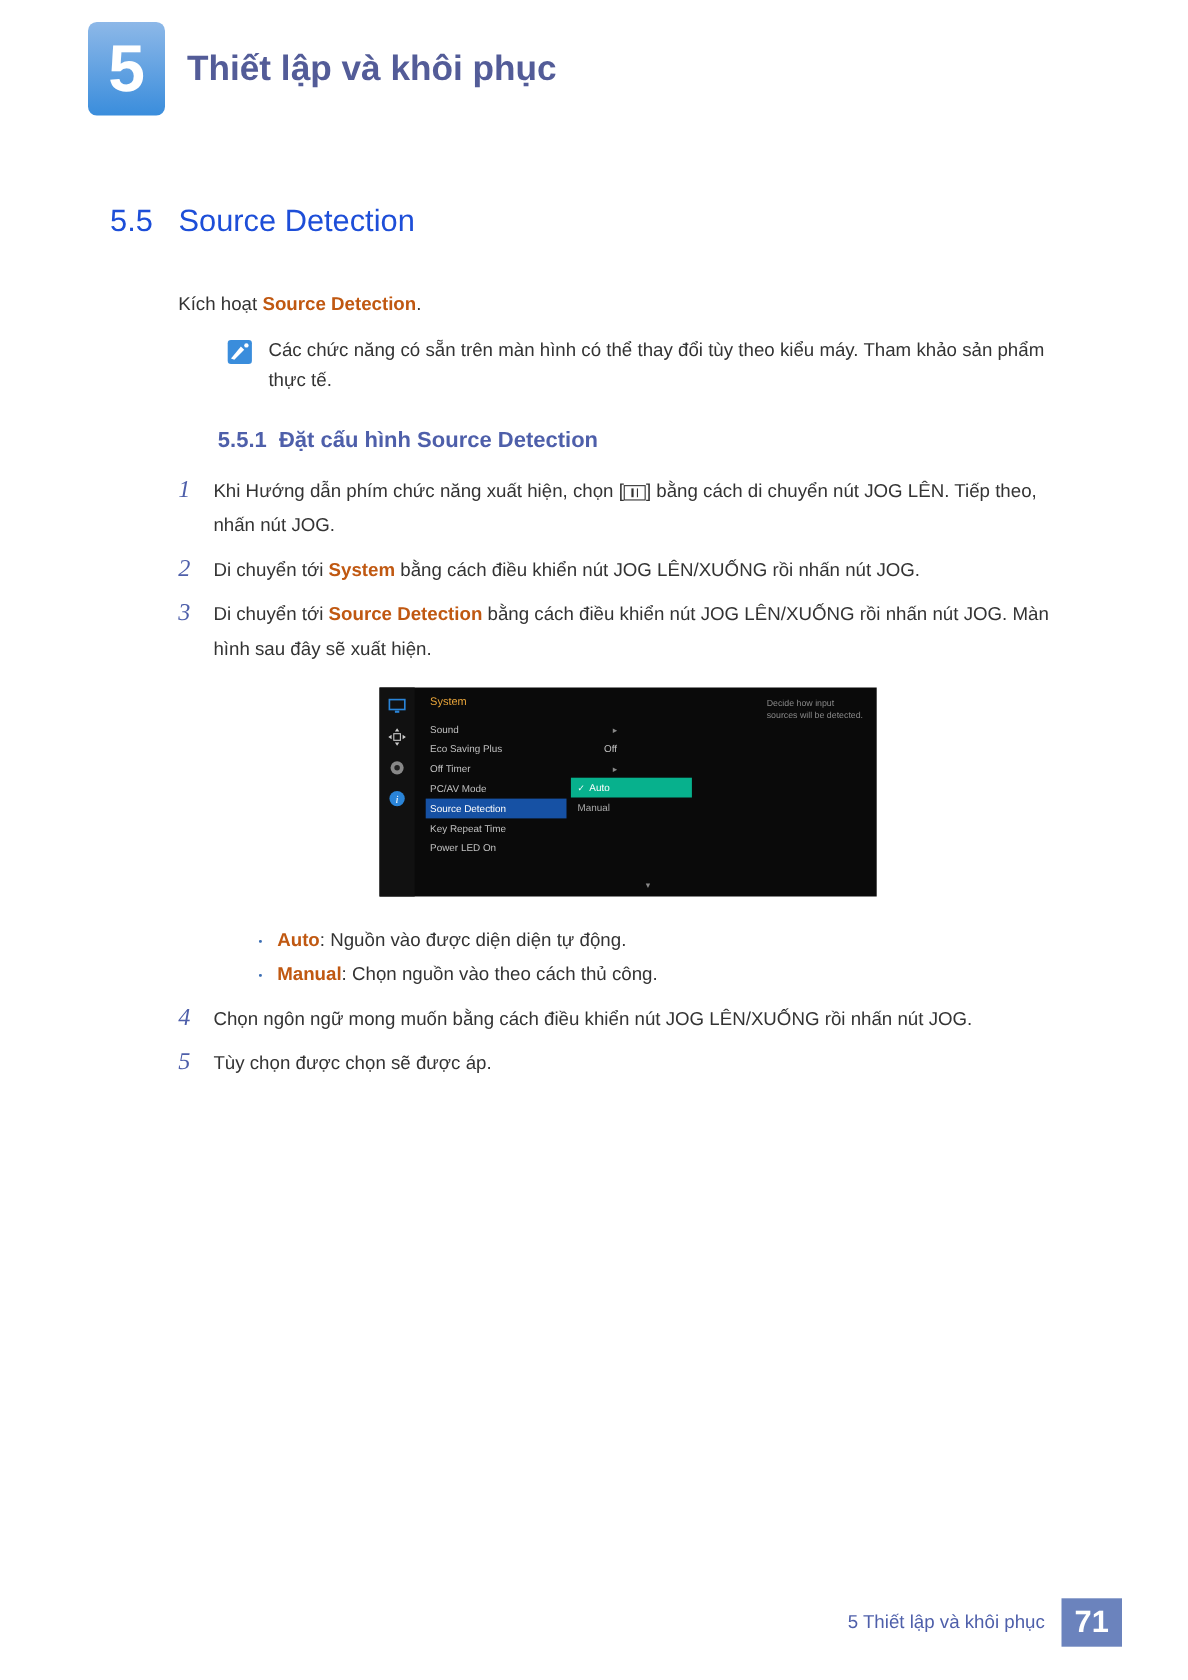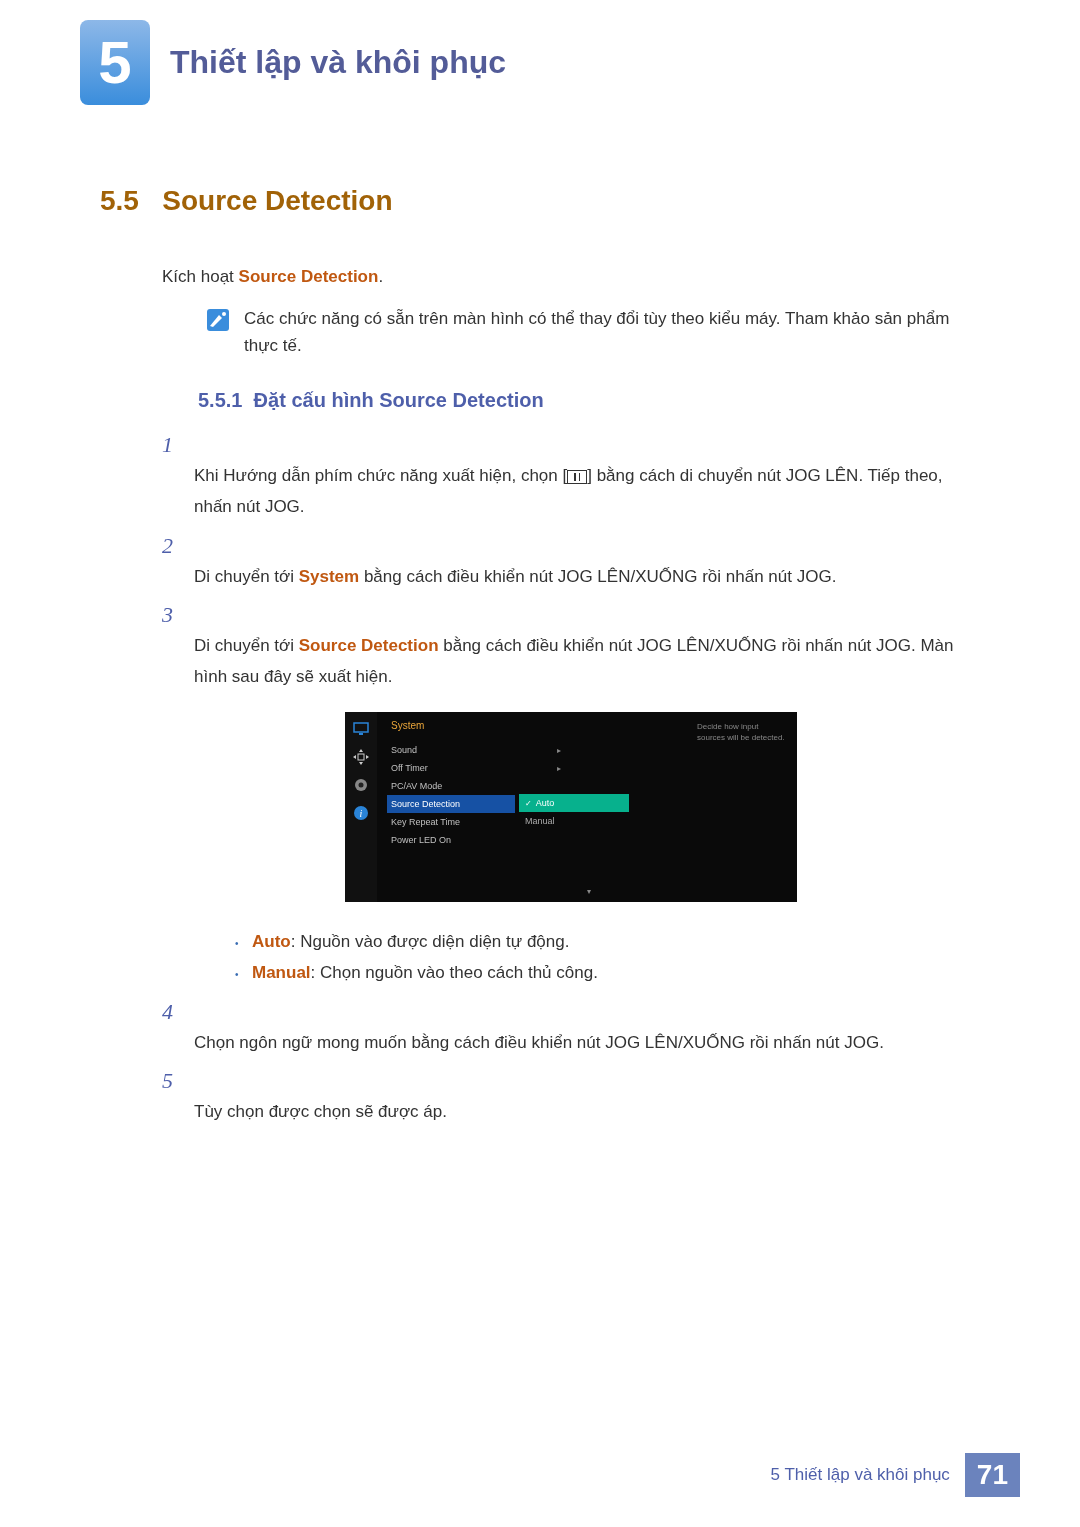--- a/index.html
+++ b/index.html
@@ -31,23 +31,23 @@
   }
   .chapter-title {
     color: #535c98;
     font-size: 32px;
     font-weight: bold;
   }
   .content {
     padding: 80px 100px 0 100px;
   }
   .section-title {
-    color: #a16207;
+    color: #1d4ed8;
     font-size: 28px;
-    font-weight: bold;
+    font-weight: normal;
     margin-bottom: 50px;
   }
   .intro-line {
     font-size: 17px;
     margin: 0 0 18px 62px;
   }
   .highlight { color: #c05811; font-weight: bold; }
   .note-row {
     display: flex;
     align-items: flex-start;
@@ -84,21 +84,20 @@
     font-size: 22px;
     font-style: italic;
     font-family: Georgia, serif;
     width: 32px;
     flex-shrink: 0;
   }
   .step-text {
     font-size: 17px;
     line-height: 1.8;
     flex: 1;
-    margin-top: 29px;
   }
   .inline-icon {
     display: inline-block;
     width: 20px;
     height: 14px;
     border: 1.5px solid #333;
     vertical-align: middle;
     position: relative;
   }
   .inline-icon::before, .inline-icon::after {
@@ -317,20 +316,24 @@
             </svg>
           </span>
       </div>
       <div class="osd-main">
         <div class="osd-title">System</div>
         <div class="osd-row">
             <span class="label">Sound</span>
             <span class="val osd-arrow-right">▸</span>
           </div>
         <div class="osd-row">
+            <span class="label">Eco Saving Plus</span>
+            <span class="val">Off</span>
+          </div>
+        <div class="osd-row">
             <span class="label">Off Timer</span>
             <span class="val osd-arrow-right">▸</span>
           </div>
         <div class="osd-row">
             <span class="label">PC/AV Mode</span>
           </div>
         <div class="osd-row sel">
             <span class="label">Source Detection</span>
           </div>
         <div class="osd-row">

